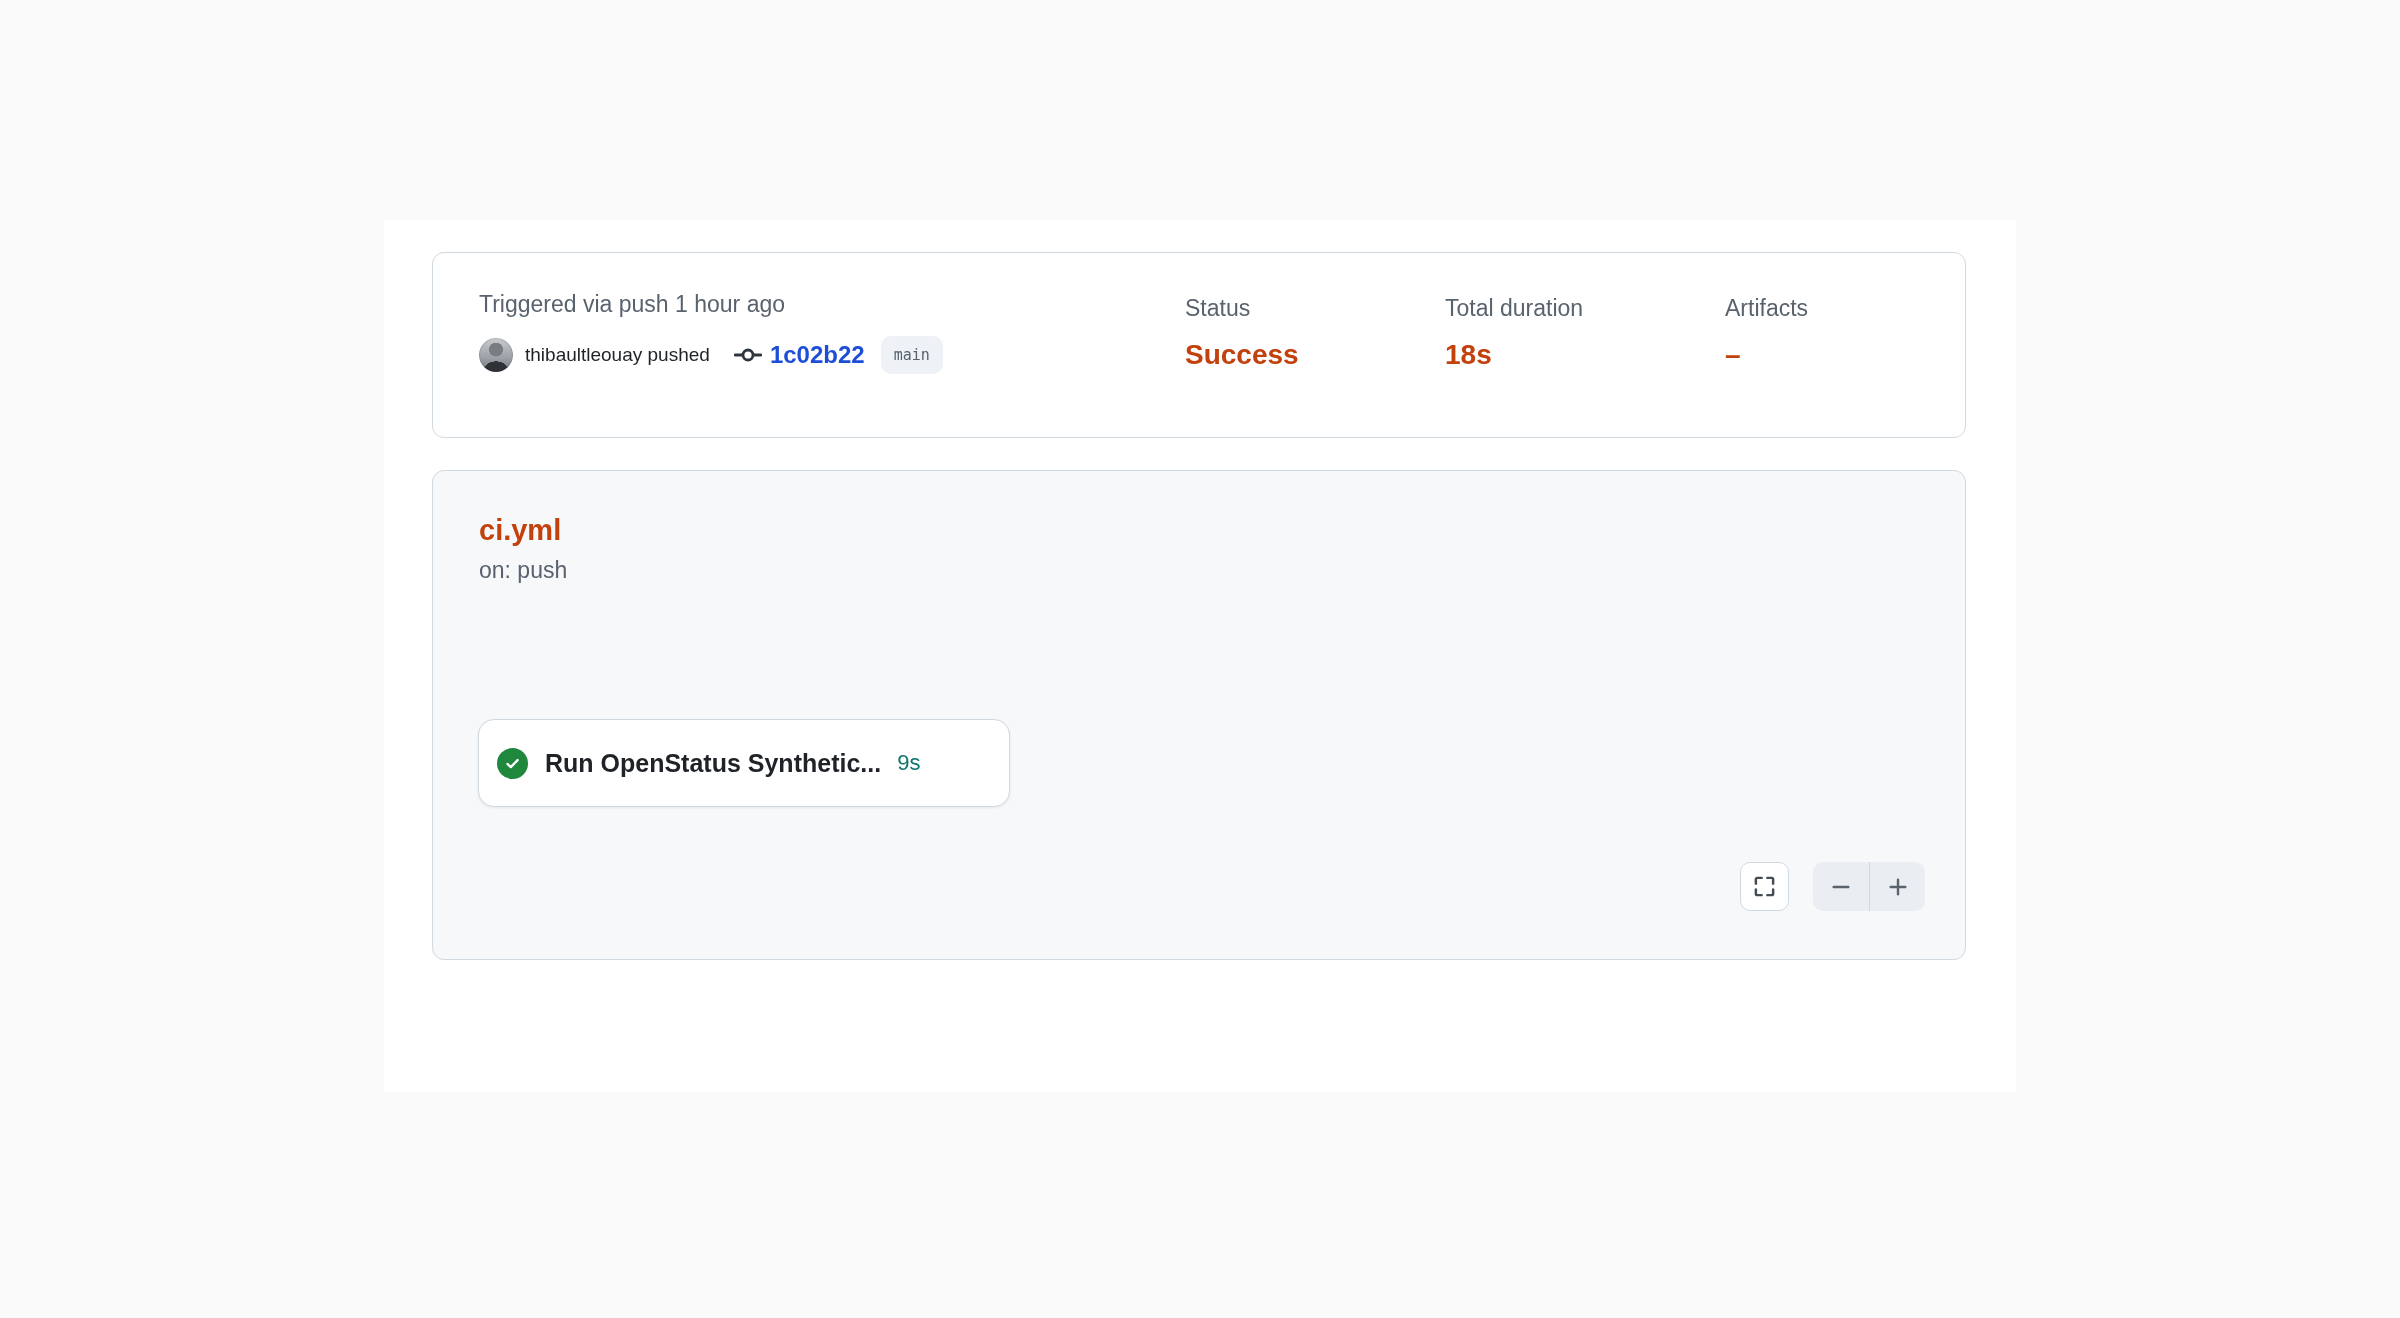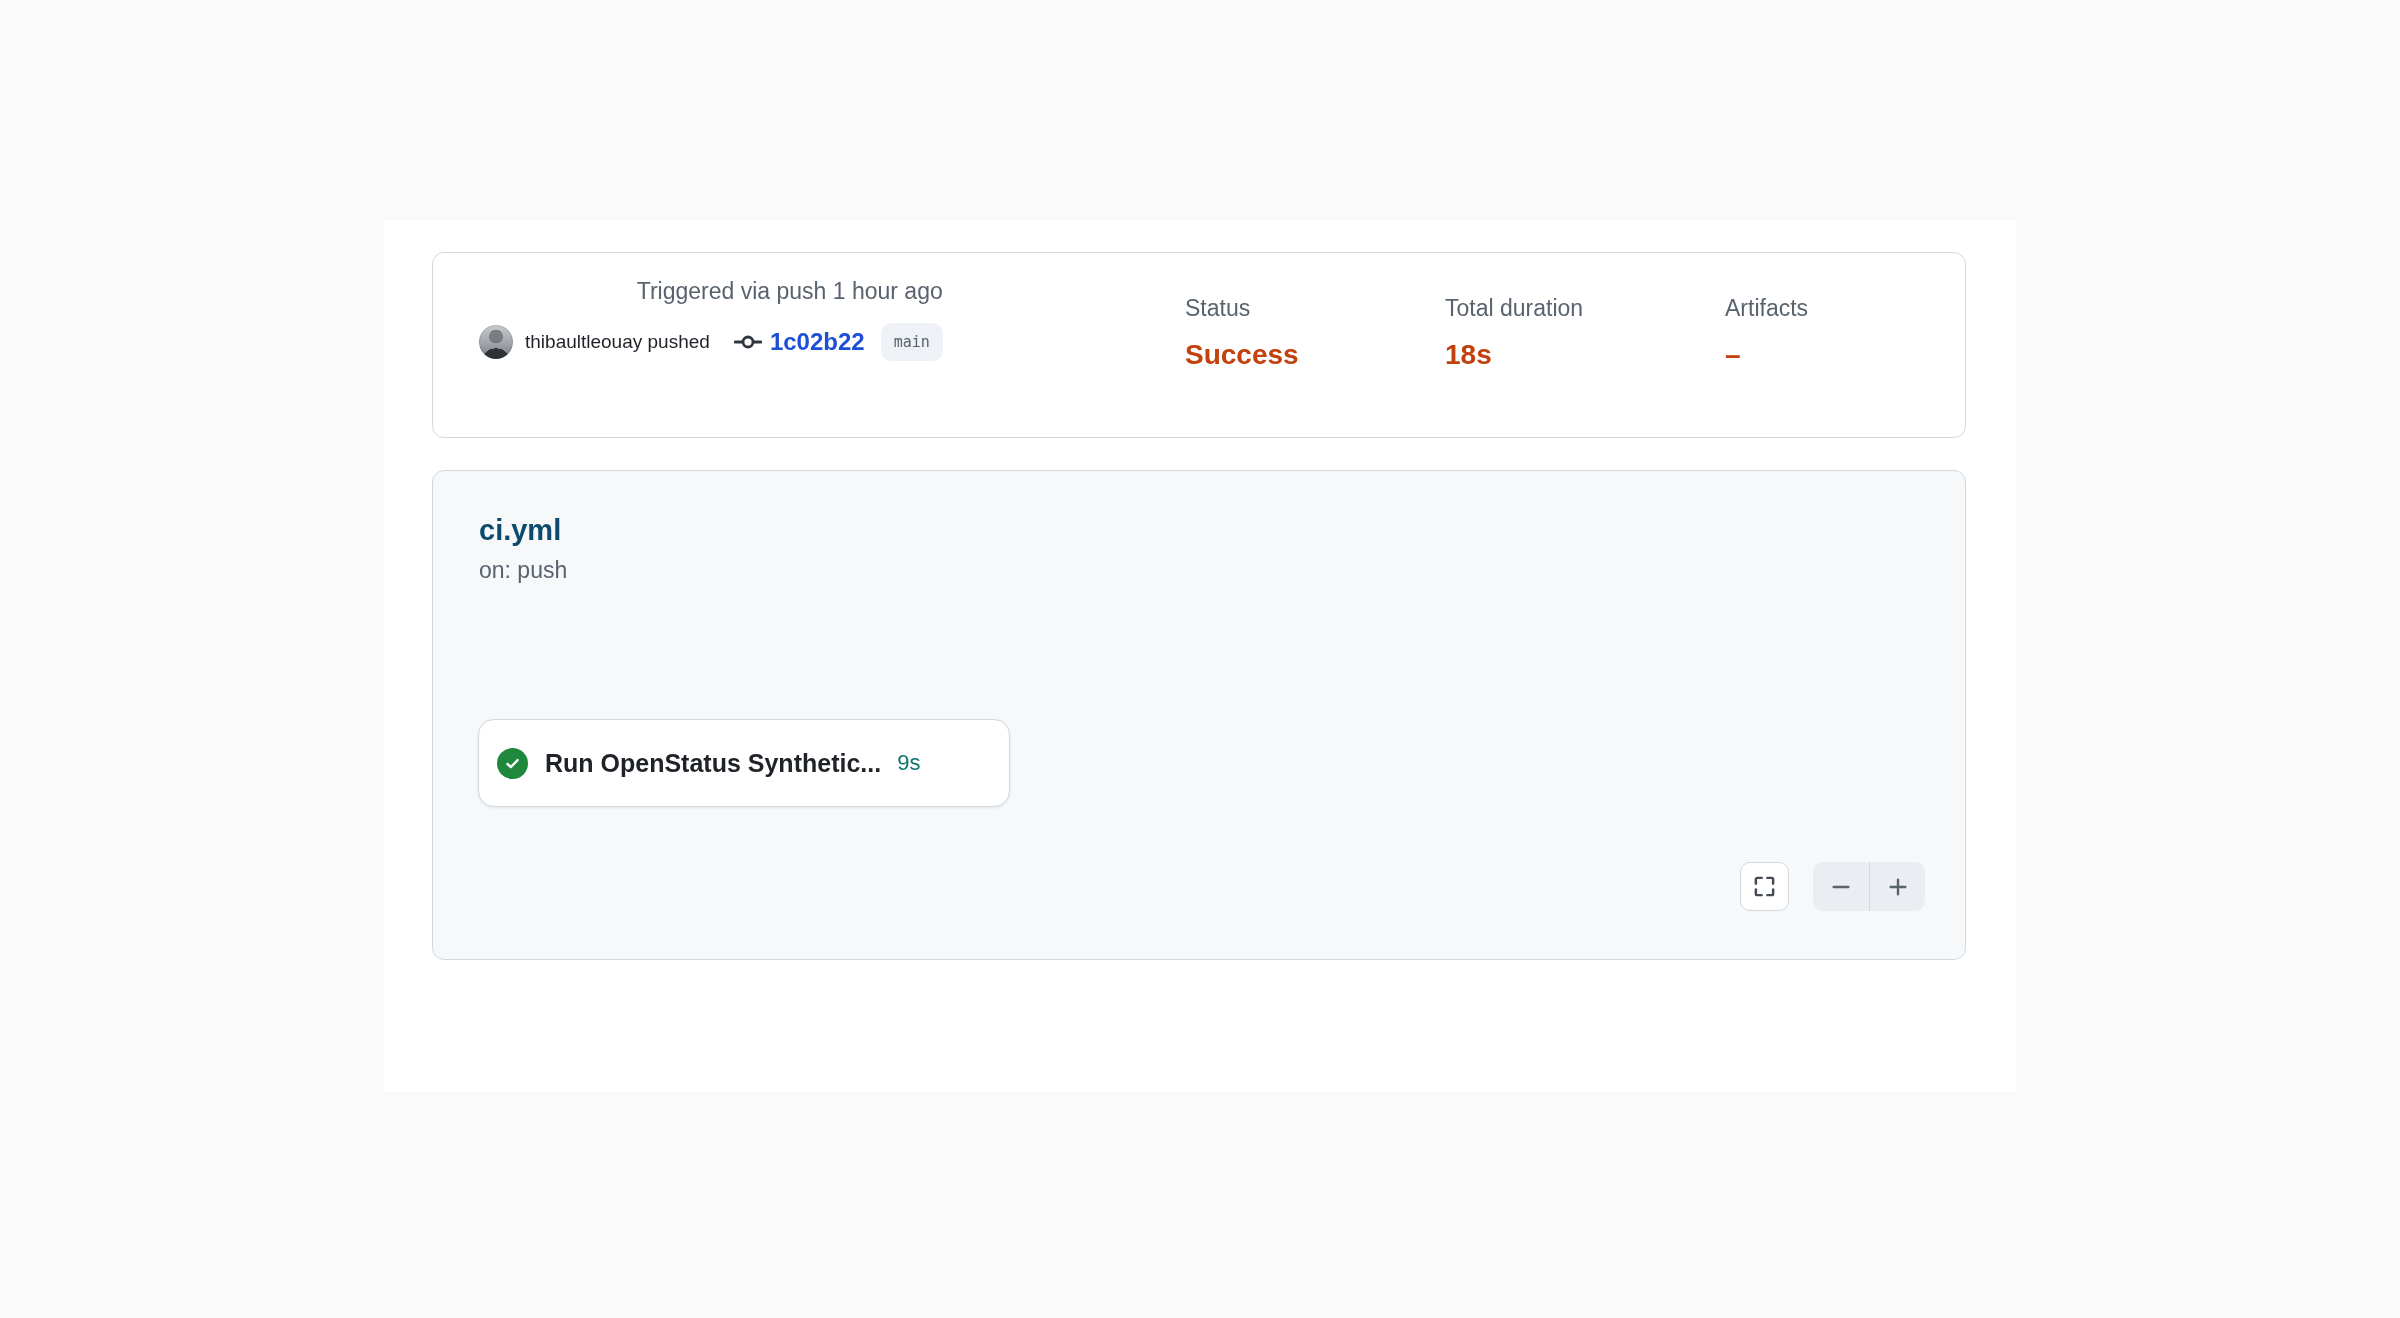--- a/index.html
+++ b/index.html
@@ -23,21 +23,21 @@
     border:1px solid #d1d9e0;
     border-radius:12px;
   }
 
   
   .run-header {
     left:48px; top:32px;
     width:1534px; height:186px;
     background:#ffffff;
   }
-  .trigger-block { position:absolute; left:46px; top:23px;text-align:right; }
+  .trigger-block { position:absolute; left:46px; top:36px; }
   .muted-label {
     font-size:23px; line-height:30px; color:#59636e; font-weight:400;
   }
   .actor-row {
     margin-top:16px; display:flex; align-items:center; height:40px;
   }
   .avatar {
     width:34px; height:34px; border-radius:50%;
     flex:0 0 34px;
     background:
@@ -73,21 +73,21 @@
   .stat-duration { left:1012px; }
   .stat-artifacts{ left:1292px; }
 
   
   .graph-card {
     left:48px; top:250px;
     width:1534px; height:490px;
     background:#f6f8fa;
   }
   .graph-title { position:absolute; left:46px; top:40px; }
-  .wf-name { font-size:29px; font-weight:700; color:#0c4a6e; line-height:38px; }
+  .wf-name { font-size:29px; font-weight:700; color:#c2410c; line-height:38px; }
   .wf-trigger { margin-top:6px; font-size:23px; color:#59636e; line-height:30px; }
 
   .job-node {
     position:absolute; left:45px; top:248px;
     width:532px; height:88px;
     background:#ffffff;
     border:1px solid #d1d9e0;
     border-radius:16px;
     box-shadow:0 1px 3px rgba(31,35,40,.08);
     display:flex; align-items:center;

